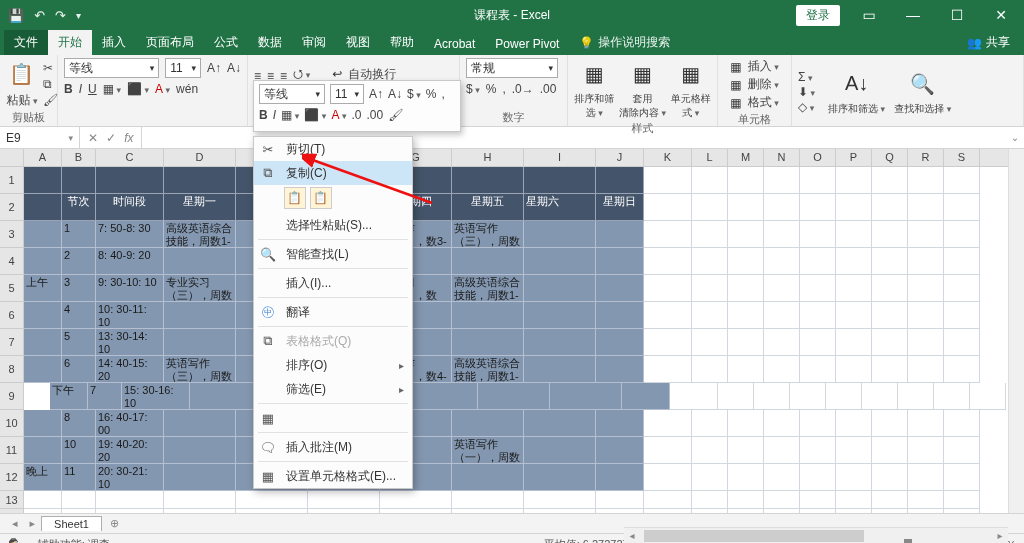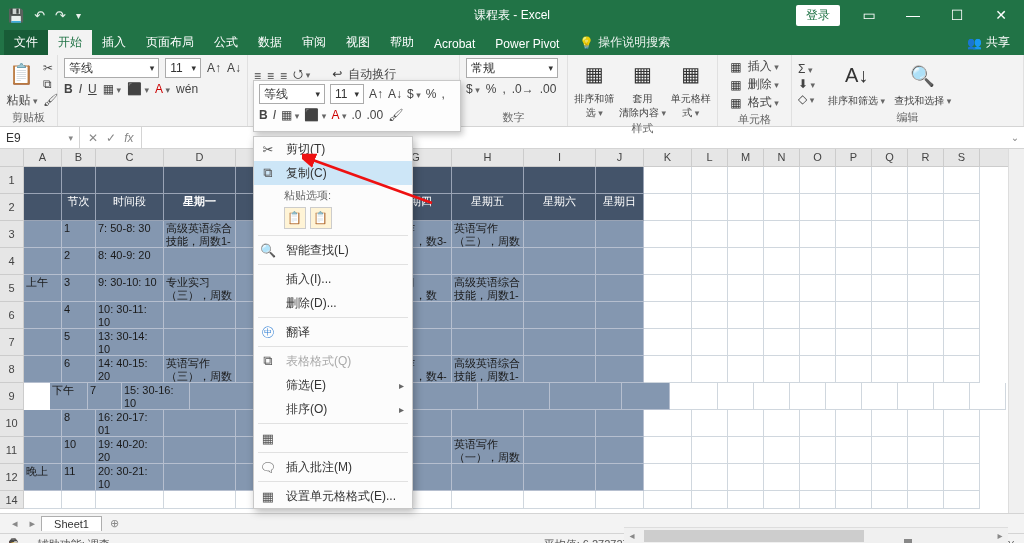--- a/index.html
+++ b/index.html
@@ -265,21 +265,20 @@
       </div>
       <div class="stack" style="align-items:center;margin-left:8px">
           <div class="ico-lg">A↓</div>
           <div class="smallbtn ddarrow" style="font-size:10px">排序和筛选</div>
         </div>
       <div class="stack" style="align-items:center;margin-left:4px">
           <div class="ico-lg">🔍</div>
           <div class="smallbtn ddarrow" style="font-size:10px">查找和选择</div>
         </div>
     </div>
-    <div class="label">编辑</div>
   </div>
 </div>
 
 <div class="fbar">
   <div class="namebox">
       <span>E9</span>
       <span class="dd">▾</span>
     </div>
   <div class="fxbtns">
       <span>✕</span>
@@ -334,26 +333,26 @@
         <div class="cell empty" style="width: 36px; height: 27px;"></div>
         <div class="cell empty" style="width: 36px; height: 27px;"></div>
         <div class="cell empty" style="width: 36px; height: 27px;"></div>
         <div class="cell empty" style="width: 36px; height: 27px;"></div>
       </div>
       <div class="row" style="height: 27px;">
         <div class="rh">2</div>
         <div class="cell hdrcell" style="width: 38px; height: 27px; color: rgb(255, 255, 255); text-align: center;"></div>
         <div class="cell hdrcell" style="width: 34px; height: 27px; color: rgb(255, 255, 255); text-align: center;">节次</div>
         <div class="cell hdrcell" style="width: 68px; height: 27px; color: rgb(255, 255, 255); text-align: center;">时间段</div>
-        <div class="cell hdrcell" style="width: 72px; height: 27px; color: rgb(255, 255, 255); text-align: center; font-weight: bold;">星期一</div>
+        <div class="cell hdrcell" style="width: 72px; height: 27px; color: rgb(255, 255, 255); text-align: center;">星期一</div>
         <div class="cell hdrcell" style="width: 72px; height: 27px; color: rgb(255, 255, 255); text-align: center;"></div>
         <div class="cell hdrcell" style="width: 72px; height: 27px; color: rgb(255, 255, 255); text-align: center;"></div>
         <div class="cell hdrcell" style="width: 72px; height: 27px; color: rgb(255, 255, 255); text-align: center;">星期四</div>
         <div class="cell hdrcell" style="width: 72px; height: 27px; color: rgb(255, 255, 255); text-align: center;">星期五</div>
-        <div class="cell hdrcell" style="width: 72px; height: 27px; color: rgb(255, 255, 255); text-align: center;">星期六</div>
+        <div class="cell hdrcell" style="width: 72px; height: 27px; color: rgb(255, 255, 255); ">星期六</div>
         <div class="cell hdrcell" style="width: 48px; height: 27px; color: rgb(255, 255, 255); text-align: center;">星期日</div>
         <div class="cell empty" style="width: 48px; height: 27px;"></div>
         <div class="cell empty" style="width: 36px; height: 27px;"></div>
         <div class="cell empty" style="width: 36px; height: 27px;"></div>
         <div class="cell empty" style="width: 36px; height: 27px;"></div>
         <div class="cell empty" style="width: 36px; height: 27px;"></div>
         <div class="cell empty" style="width: 36px; height: 27px;"></div>
         <div class="cell empty" style="width: 36px; height: 27px;"></div>
         <div class="cell empty" style="width: 36px; height: 27px;"></div>
         <div class="cell empty" style="width: 36px; height: 27px;"></div>
@@ -509,21 +508,21 @@
         <div class="cell empty" style="width: 36px; height: 27px;"></div>
         <div class="cell empty" style="width: 36px; height: 27px;"></div>
         <div class="cell empty" style="width: 36px; height: 27px;"></div>
         <div class="cell empty" style="width: 36px; height: 27px;"></div>
         <div class="cell empty" style="width: 36px; height: 27px;"></div>
       </div>
       <div class="row" style="height: 27px;">
         <div class="rh">10</div>
         <div class="cell datacell" style="width: 38px; height: 27px;"></div>
         <div class="cell datacell" style="width: 34px; height: 27px;">8</div>
-        <div class="cell datacell" style="width: 68px; height: 27px;">16: 20-17: 01</div>
+        <div class="cell datacell" style="width: 68px; height: 27px;">16: 40-17: 00</div>
         <div class="cell datacell" style="width: 72px; height: 27px;"></div>
         <div class="cell datacell" style="width: 72px; height: 27px;"></div>
         <div class="cell datacell" style="width: 72px; height: 27px;"></div>
         <div class="cell datacell" style="width: 72px; height: 27px;"></div>
         <div class="cell datacell" style="width: 72px; height: 27px;"></div>
         <div class="cell datacell" style="width: 72px; height: 27px;"></div>
         <div class="cell datacell" style="width: 48px; height: 27px;"></div>
         <div class="cell empty" style="width: 48px; height: 27px;"></div>
         <div class="cell empty" style="width: 36px; height: 27px;"></div>
         <div class="cell empty" style="width: 36px; height: 27px;"></div>
@@ -570,20 +569,42 @@
         <div class="cell datacell" style="width: 48px; height: 27px;"></div>
         <div class="cell empty" style="width: 48px; height: 27px;"></div>
         <div class="cell empty" style="width: 36px; height: 27px;"></div>
         <div class="cell empty" style="width: 36px; height: 27px;"></div>
         <div class="cell empty" style="width: 36px; height: 27px;"></div>
         <div class="cell empty" style="width: 36px; height: 27px;"></div>
         <div class="cell empty" style="width: 36px; height: 27px;"></div>
         <div class="cell empty" style="width: 36px; height: 27px;"></div>
         <div class="cell empty" style="width: 36px; height: 27px;"></div>
         <div class="cell empty" style="width: 36px; height: 27px;"></div>
+      </div>
+      <div class="row" style="height: 18px;">
+        <div class="rh">13</div>
+        <div class="cell empty" style="width: 38px; height: 18px;"></div>
+        <div class="cell empty" style="width: 34px; height: 18px;"></div>
+        <div class="cell empty" style="width: 68px; height: 18px;"></div>
+        <div class="cell empty" style="width: 72px; height: 18px;"></div>
+        <div class="cell empty" style="width: 72px; height: 18px;"></div>
+        <div class="cell empty" style="width: 72px; height: 18px;"></div>
+        <div class="cell empty" style="width: 72px; height: 18px;"></div>
+        <div class="cell empty" style="width: 72px; height: 18px;"></div>
+        <div class="cell empty" style="width: 72px; height: 18px;"></div>
+        <div class="cell empty" style="width: 48px; height: 18px;"></div>
+        <div class="cell empty" style="width: 48px; height: 18px;"></div>
+        <div class="cell empty" style="width: 36px; height: 18px;"></div>
+        <div class="cell empty" style="width: 36px; height: 18px;"></div>
+        <div class="cell empty" style="width: 36px; height: 18px;"></div>
+        <div class="cell empty" style="width: 36px; height: 18px;"></div>
+        <div class="cell empty" style="width: 36px; height: 18px;"></div>
+        <div class="cell empty" style="width: 36px; height: 18px;"></div>
+        <div class="cell empty" style="width: 36px; height: 18px;"></div>
+        <div class="cell empty" style="width: 36px; height: 18px;"></div>
       </div>
       <div class="row" style="height: 18px;">
         <div class="rh">14</div>
         <div class="cell empty" style="width: 38px; height: 18px;"></div>
         <div class="cell empty" style="width: 34px; height: 18px;"></div>
         <div class="cell empty" style="width: 68px; height: 18px;"></div>
         <div class="cell empty" style="width: 72px; height: 18px;"></div>
         <div class="cell empty" style="width: 72px; height: 18px;"></div>
         <div class="cell empty" style="width: 72px; height: 18px;"></div>
         <div class="cell empty" style="width: 72px; height: 18px;"></div>
@@ -667,56 +688,55 @@
 
 <div class="ctx">
   <div class="item">
       <span class="ico">✂</span>
       <span class="lbl">剪切(T)</span>
     </div>
   <div class="item hover">
       <span class="ico">⧉</span>
       <span class="lbl">复制(C)</span>
     </div>
-  <div class="hdr">粘贴选项:</div>
   <div class="paste-opts">
     <div class="p">📋</div>
     <div class="p">📋</div>
   </div>
+  <div class="item">
+      <span class="ico"></span>
+      <span class="lbl">选择性粘贴(S)...</span>
+    </div>
   <div class="sep"></div>
   <div class="item">
       <span class="ico">🔍</span>
       <span class="lbl">智能查找(L)</span>
     </div>
   <div class="sep"></div>
   <div class="item">
       <span class="ico"></span>
       <span class="lbl">插入(I)...</span>
     </div>
-  <div class="item">
-      <span class="ico"></span>
-      <span class="lbl">删除(D)...</span>
-    </div>
   <div class="sep"></div>
   <div class="item">
       <span class="ico" style="color:#2b7cd3">㊥</span>
       <span class="lbl">翻译</span>
     </div>
   <div class="sep"></div>
   <div class="item disabled">
       <span class="ico">⧉</span>
       <span class="lbl">表格格式(Q)</span>
     </div>
   <div class="item sub">
       <span class="ico"></span>
-      <span class="lbl">筛选(E)</span>
+      <span class="lbl">排序(O)</span>
     </div>
   <div class="item sub">
       <span class="ico"></span>
-      <span class="lbl">排序(O)</span>
+      <span class="lbl">筛选(E)</span>
     </div>
   <div class="sep"></div>
   <div class="item">
       <span class="ico">▦</span>
     </div>
   <div class="sep"></div>
   <div class="item">
       <span class="ico">🗨</span>
       <span class="lbl">插入批注(M)</span>
     </div>

